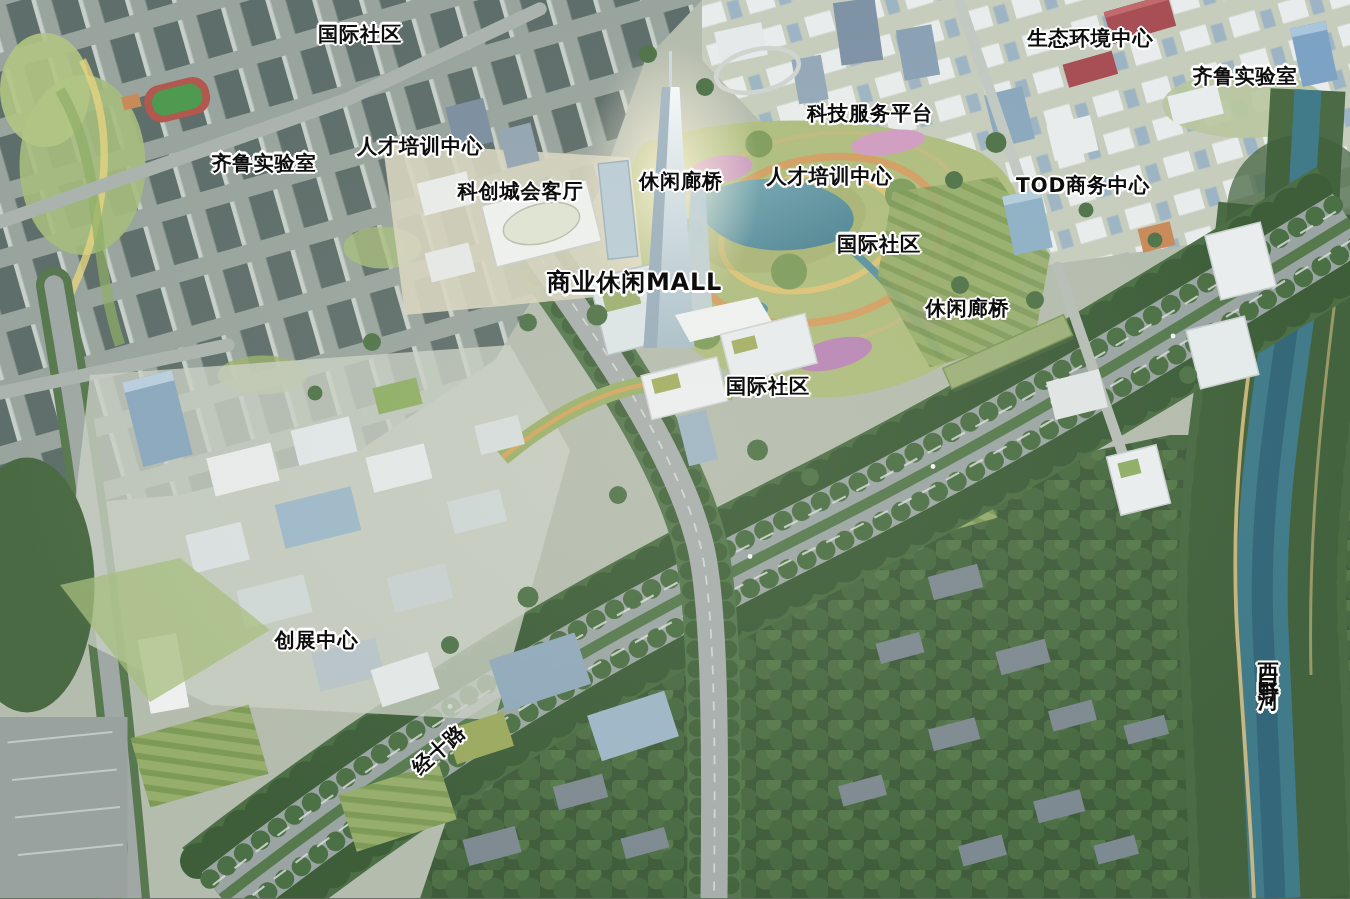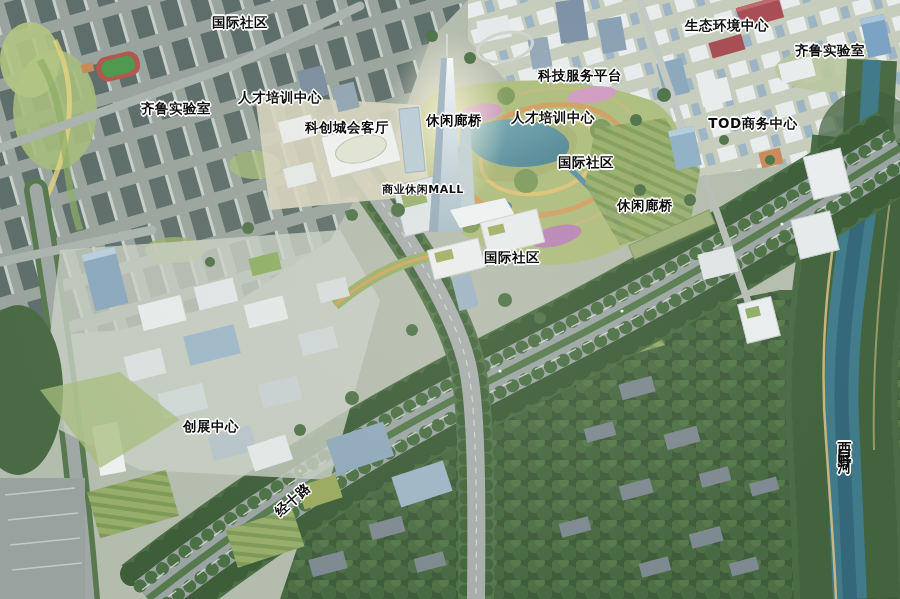--- a/index.html
+++ b/index.html
@@ -11,21 +11,21 @@
     position:absolute;
     transform:translate(-50%,-50%);
     font-weight:bold;
     font-size:13.5px;
     letter-spacing:0.5px;
     color:#0d0d0d;
     white-space:nowrap;
     text-shadow:-1px -1px 0 #fff,1px -1px 0 #fff,-1px 1px 0 #fff,1px 1px 0 #fff,
                 -1.6px 0 0 #fff,1.6px 0 0 #fff,0 -1.6px 0 #fff,0 1.6px 0 #fff;
   }
-  .lbl.big{font-size:11px;}
+  .lbl.big{font-size:16px;}
   .lbl.rot{transform:translate(-50%,-50%) rotate(-42deg);}
   .lbl.vert{writing-mode:vertical-rl;letter-spacing:6px;font-size:14px;}
 </style>
 </head>
 <body>
 
 <div id="stage">
 
 <svg id="scenery" width="900" height="599" viewBox="0 0 900 599" xmlns="http://www.w3.org/2000/svg">
   <defs>
@@ -328,21 +328,21 @@
 
 <div class="labels">
   <div class="lbl" style="left:240px;top:11px">国际社区</div>
   <div class="lbl" style="left:727px;top:14px">生态环境中心</div>
   <div class="lbl" style="left:830px;top:39px">齐鲁实验室</div>
   <div class="lbl" style="left:580px;top:64px">科技服务平台</div>
   <div class="lbl" style="left:280px;top:86px">人才培训中心</div>
   <div class="lbl" style="left:176px;top:97px">齐鲁实验室</div>
   <div class="lbl" style="left:553px;top:106px">人才培训中心</div>
   <div class="lbl" style="left:454px;top:109px">休闲廊桥</div>
-  <div class="lbl" style="left:753px;top:112px">TOD商务中心</div>
+  <div class="lbl" style="left:722px;top:112px">TOD商务中心</div>
   <div class="lbl" style="left:347px;top:116px">科创城会客厅</div>
   <div class="lbl" style="left:586px;top:151px">国际社区</div>
   <div class="lbl big" style="left:423px;top:177px">商业休闲MALL</div>
   <div class="lbl" style="left:645px;top:194px">休闲廊桥</div>
   <div class="lbl" style="left:512px;top:246px">国际社区</div>
   <div class="lbl" style="left:211px;top:415px">创展中心</div>
   <div class="lbl rot" style="left:293px;top:488px">经十路</div>
   <div class="lbl vert" style="left:845px;top:431px">西巨野河</div>
 </div>
 

